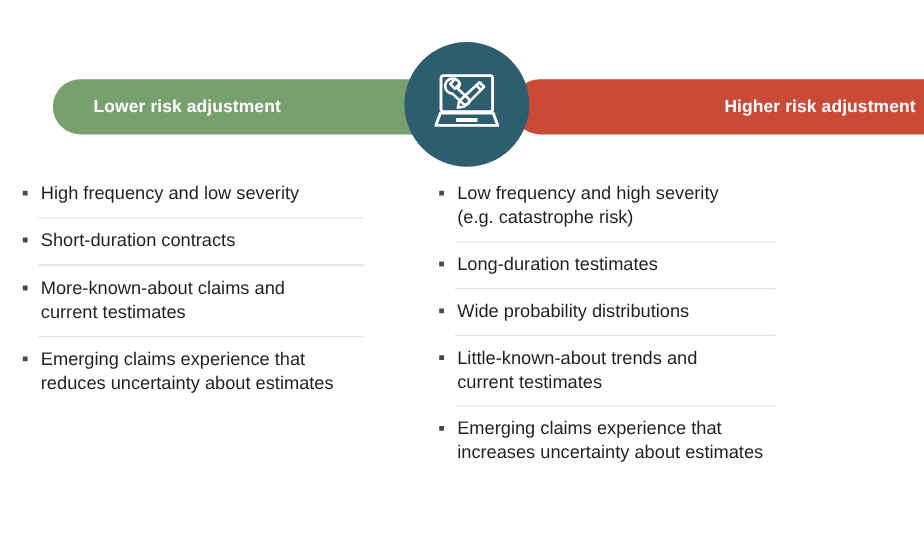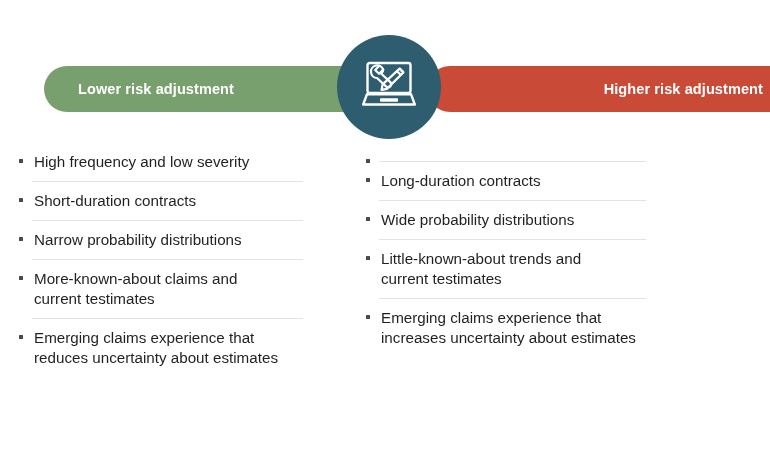--- a/index.html
+++ b/index.html
@@ -184,24 +184,20 @@
             <span class="bullet-text">High frequency and low severity</span>
           </li>
           <div class="divider"></div>
 
           <li class="bullet-item">
             <span class="bullet-dot"></span>
             <span class="bullet-text">Short-duration contracts</span>
           </li>
           <div class="divider"></div>
 
-          <li class="bullet-item">
-            <span class="bullet-dot"></span>
-            <span class="bullet-text">Narrow probability distributions</span>
-          </li>
           <div class="divider"></div>
 
           <li class="bullet-item">
             <span class="bullet-dot"></span>
             <span class="bullet-text">More-known-about claims and
 current testimates</span>
           </li>
           <div class="divider"></div>
 
           <li class="bullet-item">
@@ -213,26 +209,28 @@
         </ul>
       </div>
     </div>
 
     <div class="column">
       <div class="col-inner-right">
         <ul class="bullets">
 
           <li class="bullet-item">
             <span class="bullet-dot"></span>
-          </li>
-          <div class="divider"></div>
-
-          <li class="bullet-item">
-            <span class="bullet-dot"></span>
-            <span class="bullet-text">Long-duration contracts</span>
+            <span class="bullet-text">Low frequency and high severity
+(e.g. catastrophe risk)</span>
+          </li>
+          <div class="divider"></div>
+
+          <li class="bullet-item">
+            <span class="bullet-dot"></span>
+            <span class="bullet-text">Long-duration testimates</span>
           </li>
           <div class="divider"></div>
 
           <li class="bullet-item">
             <span class="bullet-dot"></span>
             <span class="bullet-text">Wide probability distributions</span>
           </li>
           <div class="divider"></div>
 
           <li class="bullet-item">

